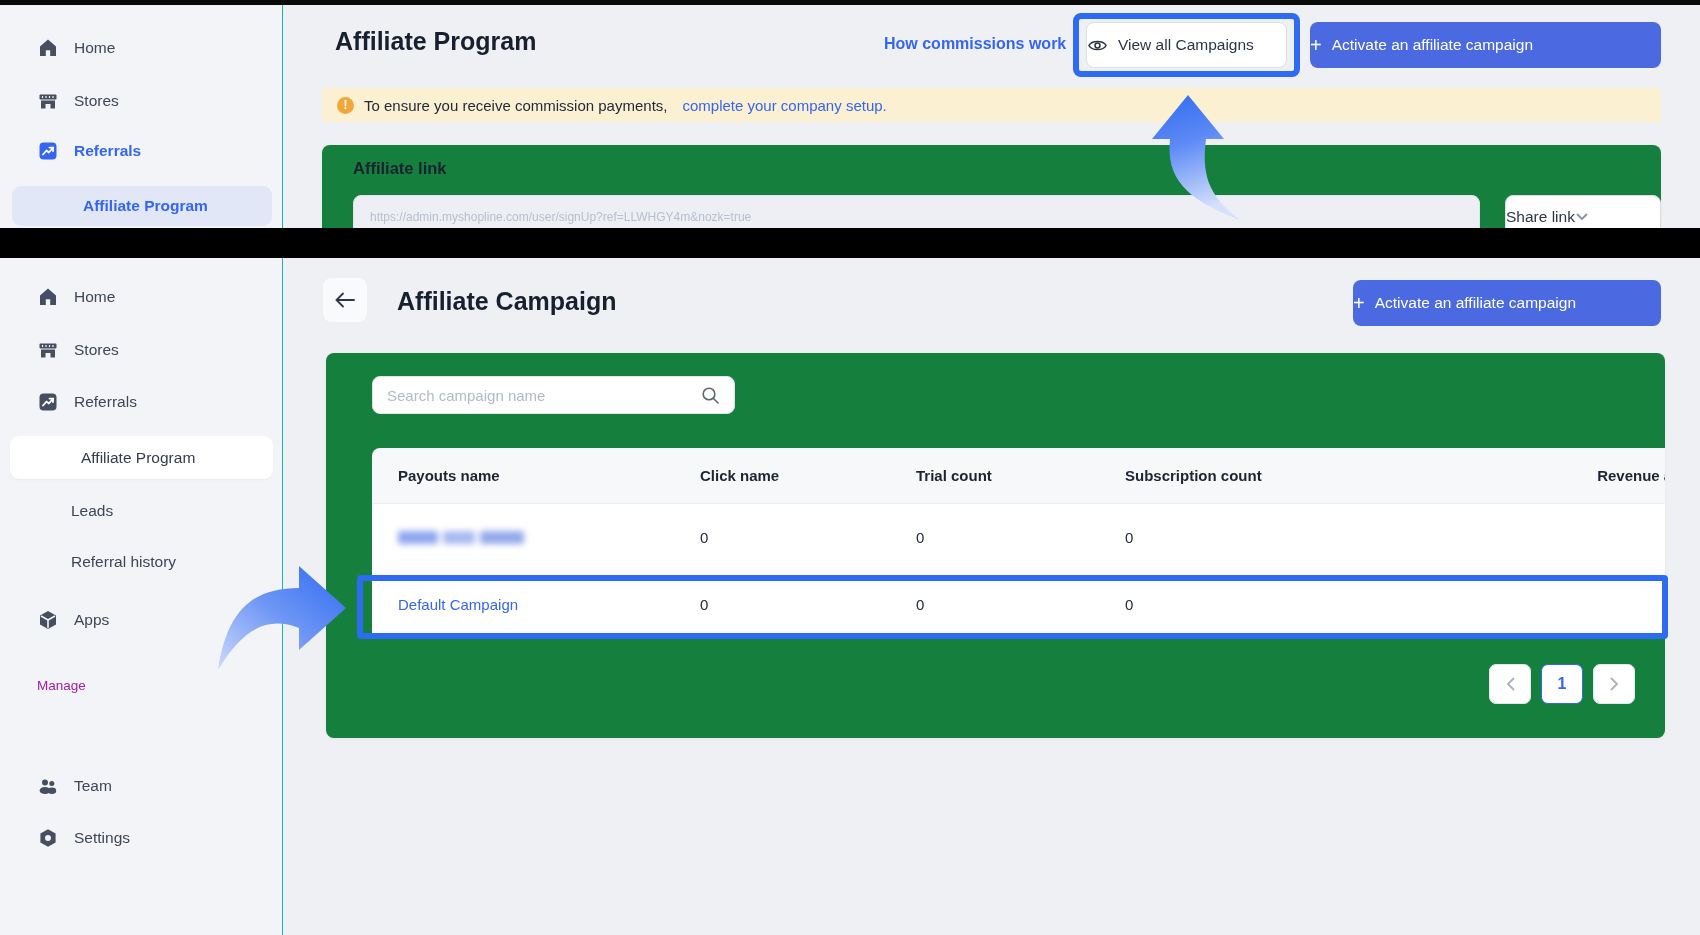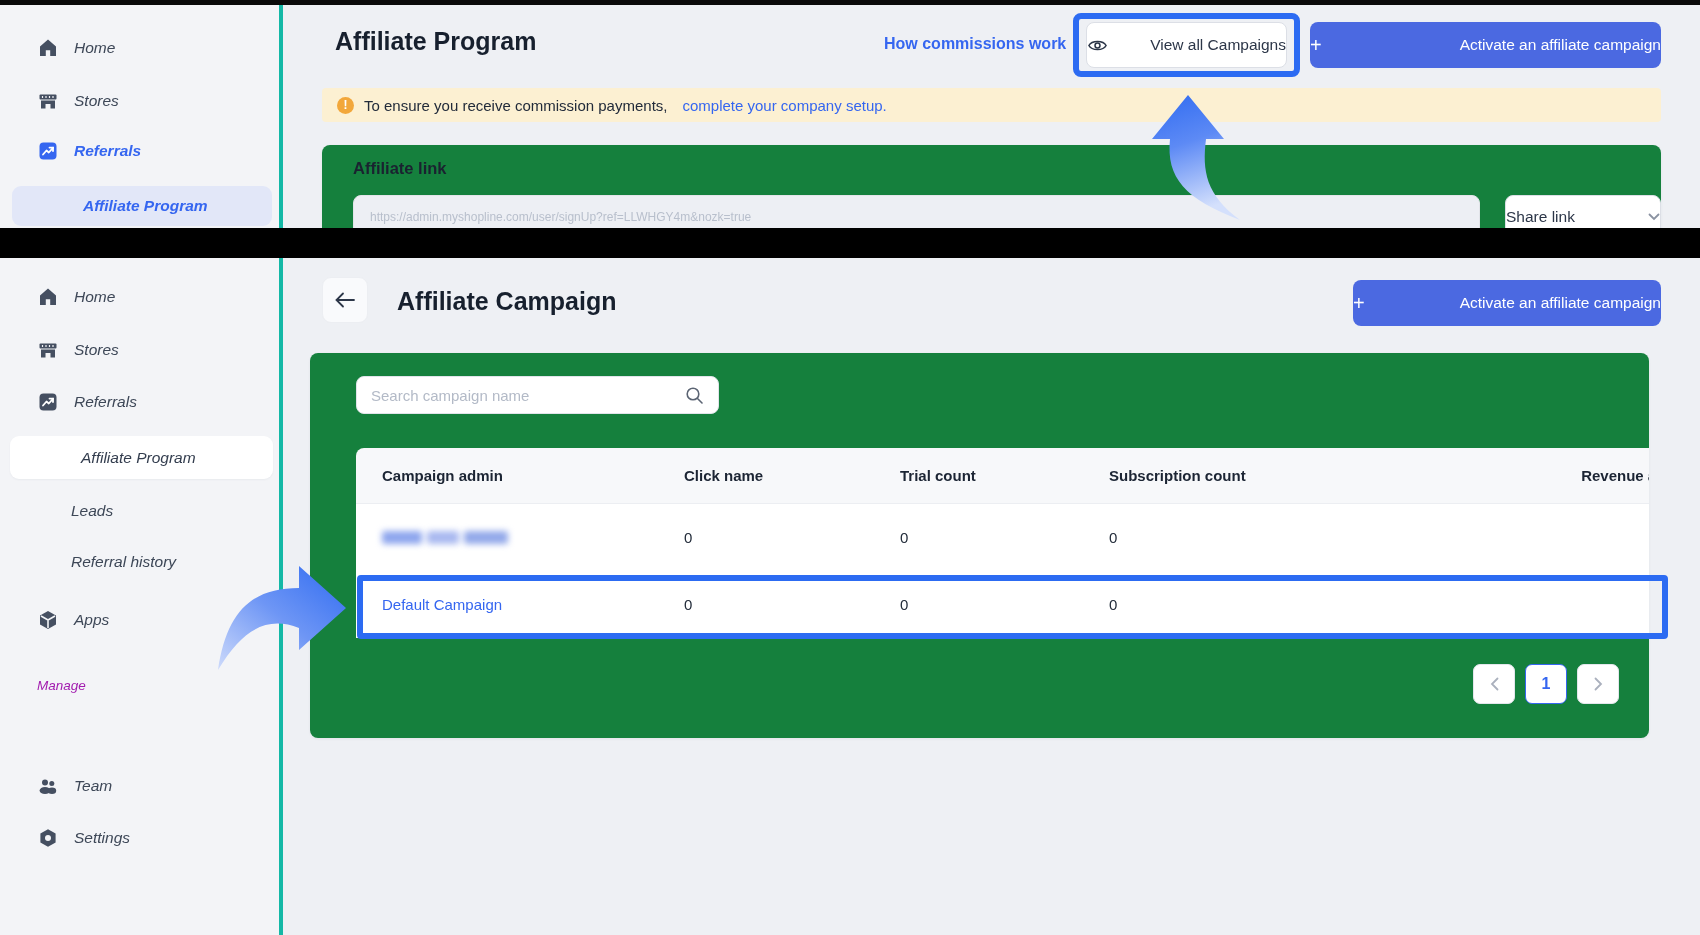--- a/index.html
+++ b/index.html
@@ -5,54 +5,54 @@
   * { margin:0; padding:0; box-sizing:border-box; }
   html,body { width:1700px; height:935px; font-family:"Liberation Sans", sans-serif; background:#eef0f4; overflow:hidden; }
   #stage { position:relative; width:1700px; height:935px; }
 
   .section { position:absolute; left:0; width:1700px; overflow:hidden; }
   #top-section { top:0; height:228px; background:#eef0f4; }
   #bottom-section { top:258px; height:677px; background:#eef0f4; }
   #top-strip { position:absolute; top:0; left:0; width:1700px; height:5px; background:#0a0a0a; z-index:30; }
   #divider { position:absolute; top:228px; left:0; width:1700px; height:30px; background:#000; z-index:40; }
 
-  .sidebar { position:absolute; left:0; top:0; bottom:0; width:283px; background:#f3f4f7; border-right:4px solid #14b8a6;font-style:italic; }
+  .sidebar { position:absolute; left:0; top:0; bottom:0; width:283px; background:#f3f4f7; border-right:1px solid #14b8a6; }
   #top-section .sidebar { top:5px; }
   .side-item { position:absolute; left:0; width:283px; height:30px; display:flex; align-items:center; gap:16px; padding-left:38px; font-size:15.5px; color:#3d4757; cursor:pointer; }
   .side-item .lbl { white-space:nowrap; }
   .side-item svg { flex:0 0 auto; }
   .side-item.blue { color:#3566f0; font-weight:bold; }
   .pill { position:absolute; display:flex; align-items:center; padding-left:71px; font-size:15.5px; border-radius:9px; cursor:pointer; }
   .pill-top { left:12px; width:260px; top:181px; height:40px; background:#e2e7f8; color:#3566f0; font-weight:bold; }
   .pill-bottom { left:10px; width:263px; top:178px; height:43px; background:#ffffff; color:#333d4e; box-shadow:0 1px 2px rgba(40,50,70,.05); }
   .side-sub { position:absolute; left:0; width:283px; height:30px; display:flex; align-items:center; padding-left:71px; font-size:15.5px; color:#3d4757; cursor:pointer; }
   .manage-lbl { position:absolute; left:37px; font-size:13.5px; color:#a21caf; }
 
   .page-title { position:absolute; font-size:25px; font-weight:bold; color:#17202e; white-space:nowrap; }
   .text-link { position:absolute; font-size:16px; font-weight:bold; color:#3566f0; cursor:pointer; white-space:nowrap; }
 
-  .btn { display:flex; align-items:center; justify-content:space-between; gap:10px; border-radius:8px; font-size:15.5px; cursor:pointer; white-space:nowrap; }
+  .btn { display:flex; align-items:center; justify-content:flex-start; gap:10px; border-radius:8px; font-size:15.5px; cursor:pointer; white-space:nowrap; }
   .btn-primary { position:absolute; background:#4b69e1; color:#fff; border:none; }
   .btn-primary .plus { font-size:20px; font-weight:400; line-height:1; }
   .btn-white { position:absolute; background:#fff; border:1px solid #dcdfe6; color:#2c3648; }
 
   .annot-box { position:absolute; border:6px solid #2c6bf2; border-radius:8px; z-index:20; pointer-events:none; }
 
   .banner { position:absolute; left:322px; top:88px; width:1339px; height:34px; background:#fcf0d2; border-radius:4px; display:flex; align-items:center; padding-left:15px; gap:10px; }
   .warn-dot { width:17px; height:17px; border-radius:50%; background:#f2a73b; color:#fff; font-size:12px; font-weight:bold; display:flex; align-items:center; justify-content:center; }
   .banner .b-text { font-size:15px; color:#222b3a; }
   .banner .b-link { font-size:15px; color:#3566f0; margin-left:5px; cursor:pointer; }
 
   .card { position:absolute; background:#15803d; border-radius:8px; box-shadow:0 1px 3px rgba(35,45,65,.06); }
   #link-card { left:322px; top:145px; width:1339px; height:130px; }
   .h2 { position:absolute; font-size:16.5px; font-weight:bold; color:#1a2230; }
   .url-input { position:absolute; left:31px; top:50px; width:1127px; height:44px; background:#edeff4; border:1px solid #e2e4e9; border-radius:8px; color:#b8bfcc; font-size:12px; padding:0 16px; font-family:"Liberation Sans", sans-serif; }
   .share-btn { left:1183px; top:50px; width:156px; height:44px; gap:1px; }
 
-  #campaign-card { left:310px; top:95px; width:1339px; height:385px; overflow:hidden; }
+  #campaign-card { left:326px; top:95px; width:1339px; height:385px; overflow:hidden; }
   .back-btn { position:absolute; left:322px; top:19px; width:46px; height:46px; background:#f9fafc; border:1px solid #eceef2; border-radius:9px; display:flex; align-items:center; justify-content:center; cursor:pointer; }
 
   .search-wrap { position:absolute; left:46px; top:23px; width:363px; height:38px; border:1px solid #e1e4ea; border-radius:8px; background:#fff; display:flex; align-items:center; }
   .search-wrap input { flex:1; border:none; outline:none; font-size:15px; color:#3a4354; padding:0 14px; background:transparent; font-family:"Liberation Sans", sans-serif; }
   .search-wrap input::placeholder { color:#b3bac7; }
   .search-wrap svg { margin-right:14px; }
 
   .table { position:absolute; left:46px; top:95px; width:1348px; }
   .trow { display:grid; grid-template-columns:328px 216px 209px 283px 1fr; align-items:center; }
   .thead { height:56px; background:#f7f8fa; border-radius:8px 8px 0 0; font-weight:bold; font-size:15px; color:#1c2534; border-bottom:1px solid #eceef2; }
@@ -240,21 +240,21 @@
       <div class="search-wrap">
         <input placeholder="Search campaign name" style="">
         <svg width="19" height="19" viewBox="0 0 19 19" fill="none" stroke="#5b6473" stroke-width="1.6" stroke-linecap="round">
             <circle cx="8" cy="8" r="5.8"></circle>
             <path d="M12.5 12.5 L17 17"></path>
           </svg>
       </div>
 
       <div class="table">
         <div class="trow thead">
-          <div class="cell-name">Campaign admin</div>
+          <div class="cell-name">Payouts name</div>
           <div>Click name</div>
           <div>Trial count</div>
           <div>Subscription count</div>
           <div class="cell-rev" style="font-weight:bold">Revenue amount</div>
         </div>
         <div class="trow tbody-row">
           <div class="cell-name">
             <span class="redacted">
                 <i></i>
                 <i></i>

